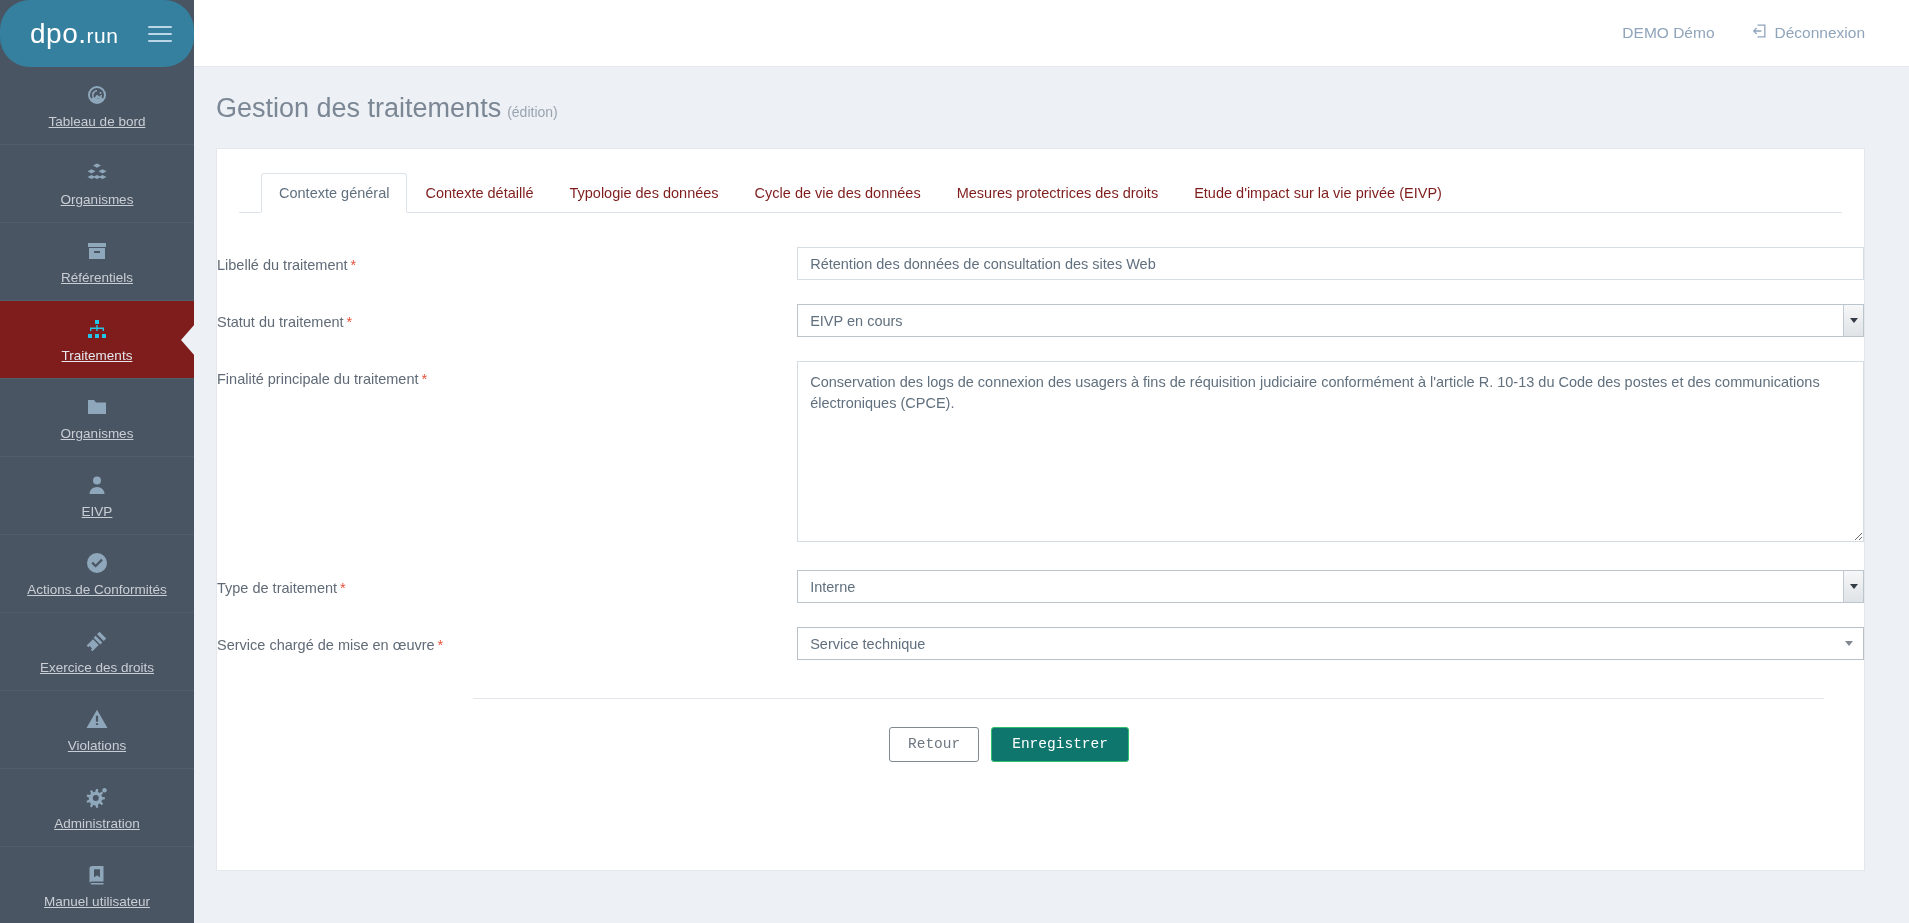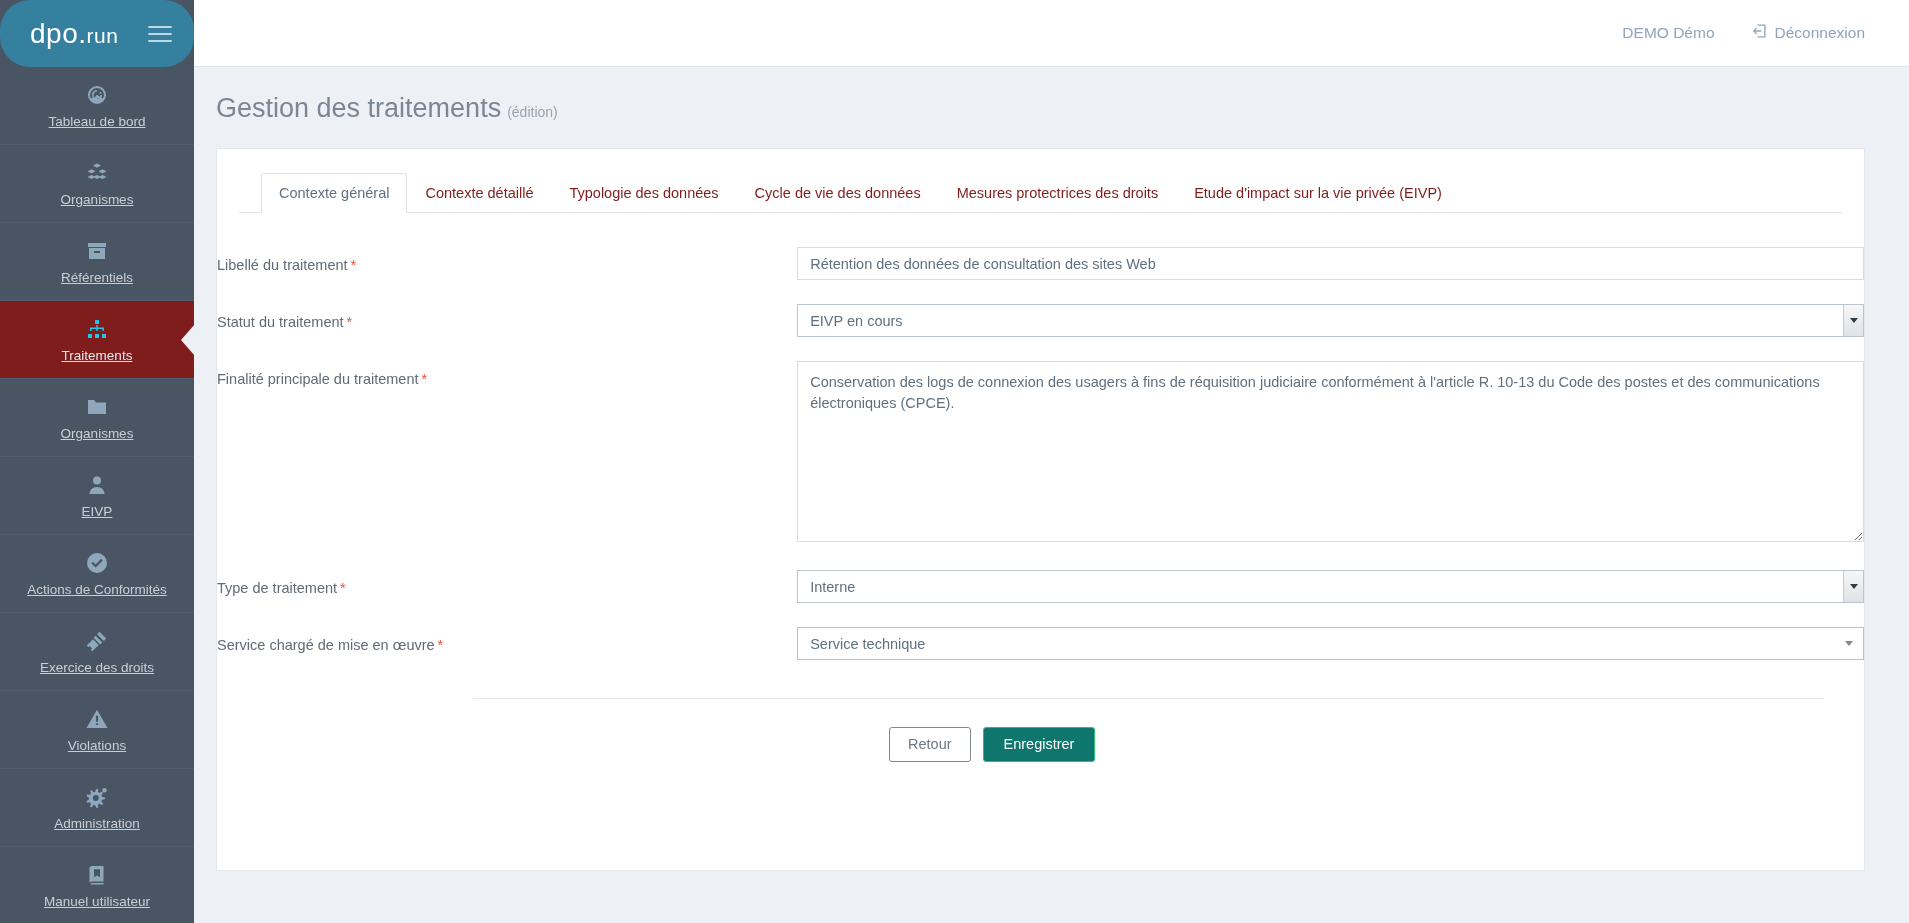--- a/index.html
+++ b/index.html
@@ -218,21 +218,21 @@
     border-top: 5px solid #808890;
   }
 
   
   #form-divider {
     border-top: 1px solid #e4e8ed;
     margin: 38px 40px 0 256px;
   }
   #actions { padding: 28px 0 0 672px; display: flex; gap: 12px; }
   .btn {
-    font-size: 14.5px; font-family: Liberation Sans, sans-serif;
+    font-size: 14.5px; font-family: Liberation Mono, monospace;
     padding: 9px 18px; border-radius: 3px; cursor: pointer;
     line-height: 1;
   }
   .btn-default {
     background: #ffffff; border: 1px solid #808890; color: #6e7882;
   }
   .btn-success {
     background: #0f766e; border: 1px solid #2dc06c; color: #ffffff;
     padding: 9px 20px;
   }

